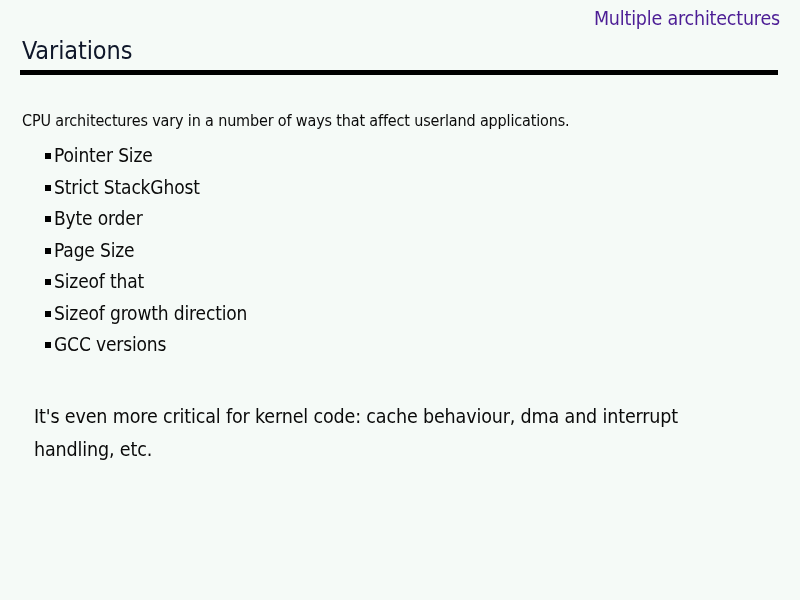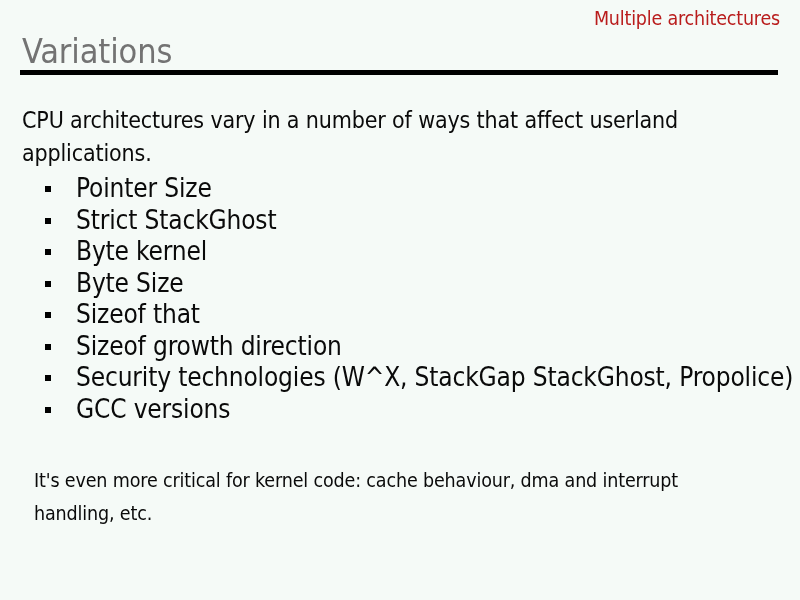--- a/index.html
+++ b/index.html
@@ -28,32 +28,32 @@
   .slide-header {
     position: absolute;
     left: 0;
     top: 8px;
     width: 780px;
     text-align: right;
     font-size: 19.5px;
     font-stretch: semi-condensed;
     letter-spacing: -0.2px;
     line-height: 22px;
-    color: #b91c1c;
+    color: #4c1d95;
   }
 
   .slide-title {
     position: absolute;
     left: 22px;
     top: 36px;
-    font-size: 34px;
+    font-size: 25px;
     font-stretch: semi-condensed;
     letter-spacing: -0.1px;
     line-height: 30px;
-    color: #737373;
+    color: #0f172a;
   }
 
   .title-rule {
     position: absolute;
     left: 20px;
     top: 70px;
     width: 758px;
     height: 5px;
     background: #000000;
   }
@@ -62,37 +62,37 @@
   .body-area {
     position: absolute;
     left: 0;
     top: 104px;
     width: 800px;
   }
 
   .para {
     margin: 0;
     padding: 0 30px 0 22px;
-    font-size: 23px;
+    font-size: 16px;
     font-stretch: semi-condensed;
     line-height: 33px;
     letter-spacing: -0.15px;
     color: #0a0a0a;
   }
 
   .bullet-list {
     list-style: none;
     margin: 3px 0 0 0;
     padding: 0;
   }
 
   .bullet-list li {
     position: relative;
-    padding-left: 76px;
-    font-size: 26px;
+    padding-left: 54px;
+    font-size: 19px;
     font-stretch: semi-condensed;
     line-height: 31.5px;
     letter-spacing: -0.15px;
     color: #0a0a0a;
     white-space: nowrap;
   }
 
   .bullet-list li .sq-bullet {
     position: absolute;
     left: 45px;
@@ -135,37 +135,36 @@
       <li>
         <span class="sq-bullet"></span>
         <span>Pointer Size</span>
       </li>
       <li>
         <span class="sq-bullet"></span>
         <span>Strict StackGhost</span>
       </li>
       <li>
         <span class="sq-bullet"></span>
-        <span>Byte kernel</span>
+        <span>Byte order</span>
       </li>
       <li>
         <span class="sq-bullet"></span>
-        <span>Byte Size</span>
+        <span>Page Size</span>
       </li>
       <li>
         <span class="sq-bullet"></span>
         <span>Sizeof that</span>
       </li>
       <li>
         <span class="sq-bullet"></span>
         <span>Sizeof growth direction</span>
       </li>
       <li>
         <span class="sq-bullet"></span>
-        <span>Security technologies (W^X, StackGap StackGhost, Propolice)</span>
       </li>
       <li>
         <span class="sq-bullet"></span>
         <span>GCC versions</span>
       </li>
     </ul>
 
     <div class="spacer-gap"></div>
 
     <p class="closing-para">It's even more critical for kernel code: cache behaviour, dma and interrupt handling, etc.</p>

